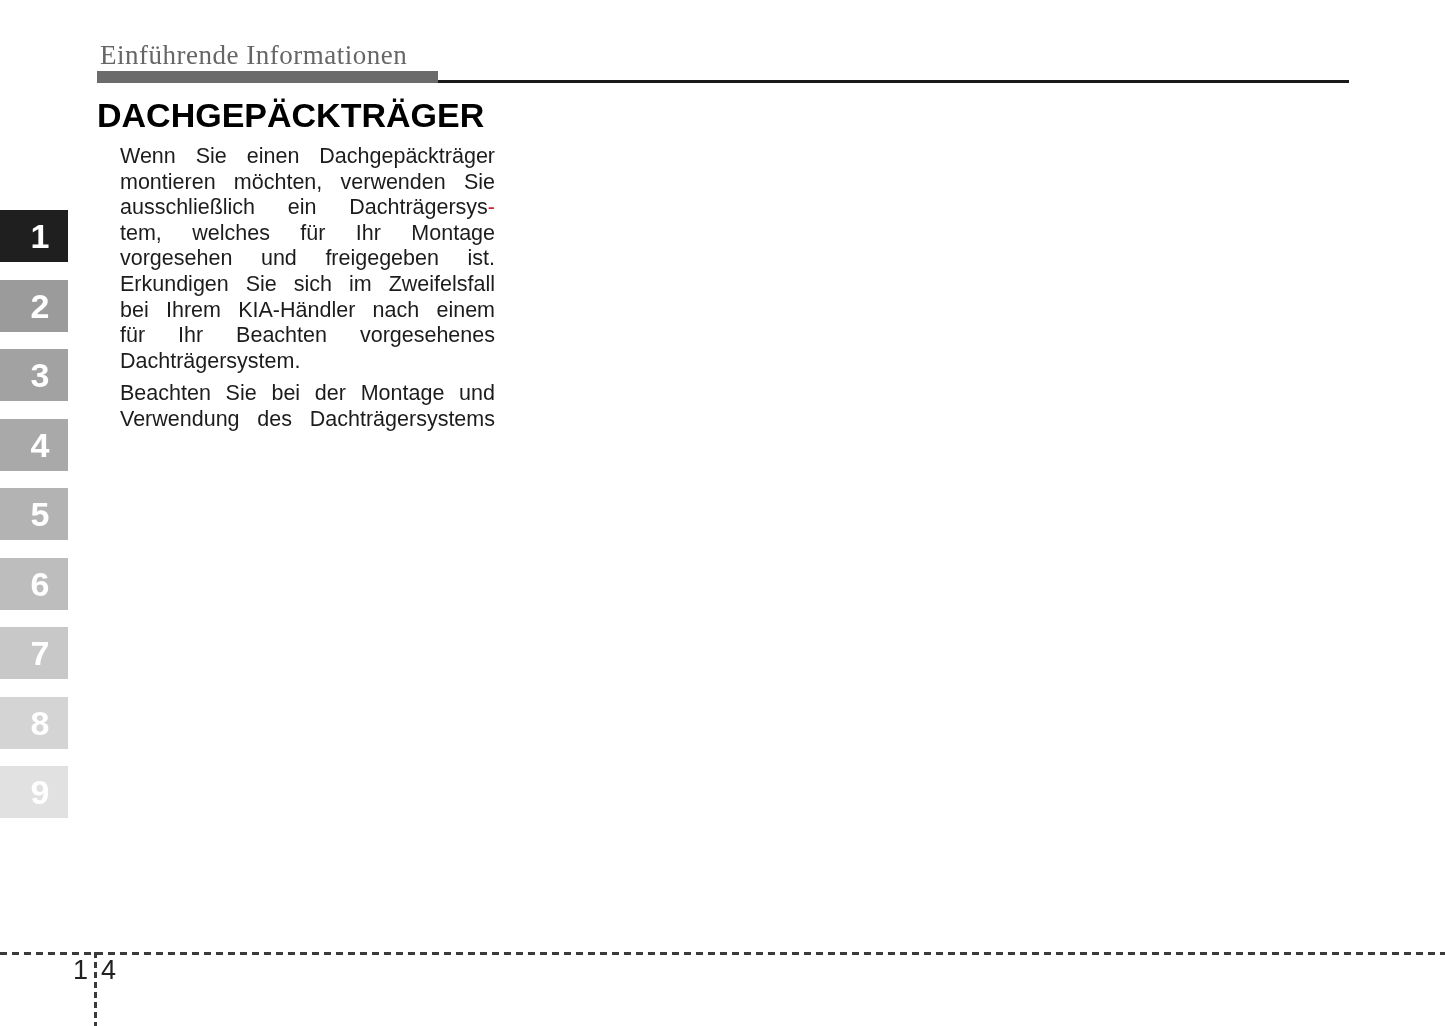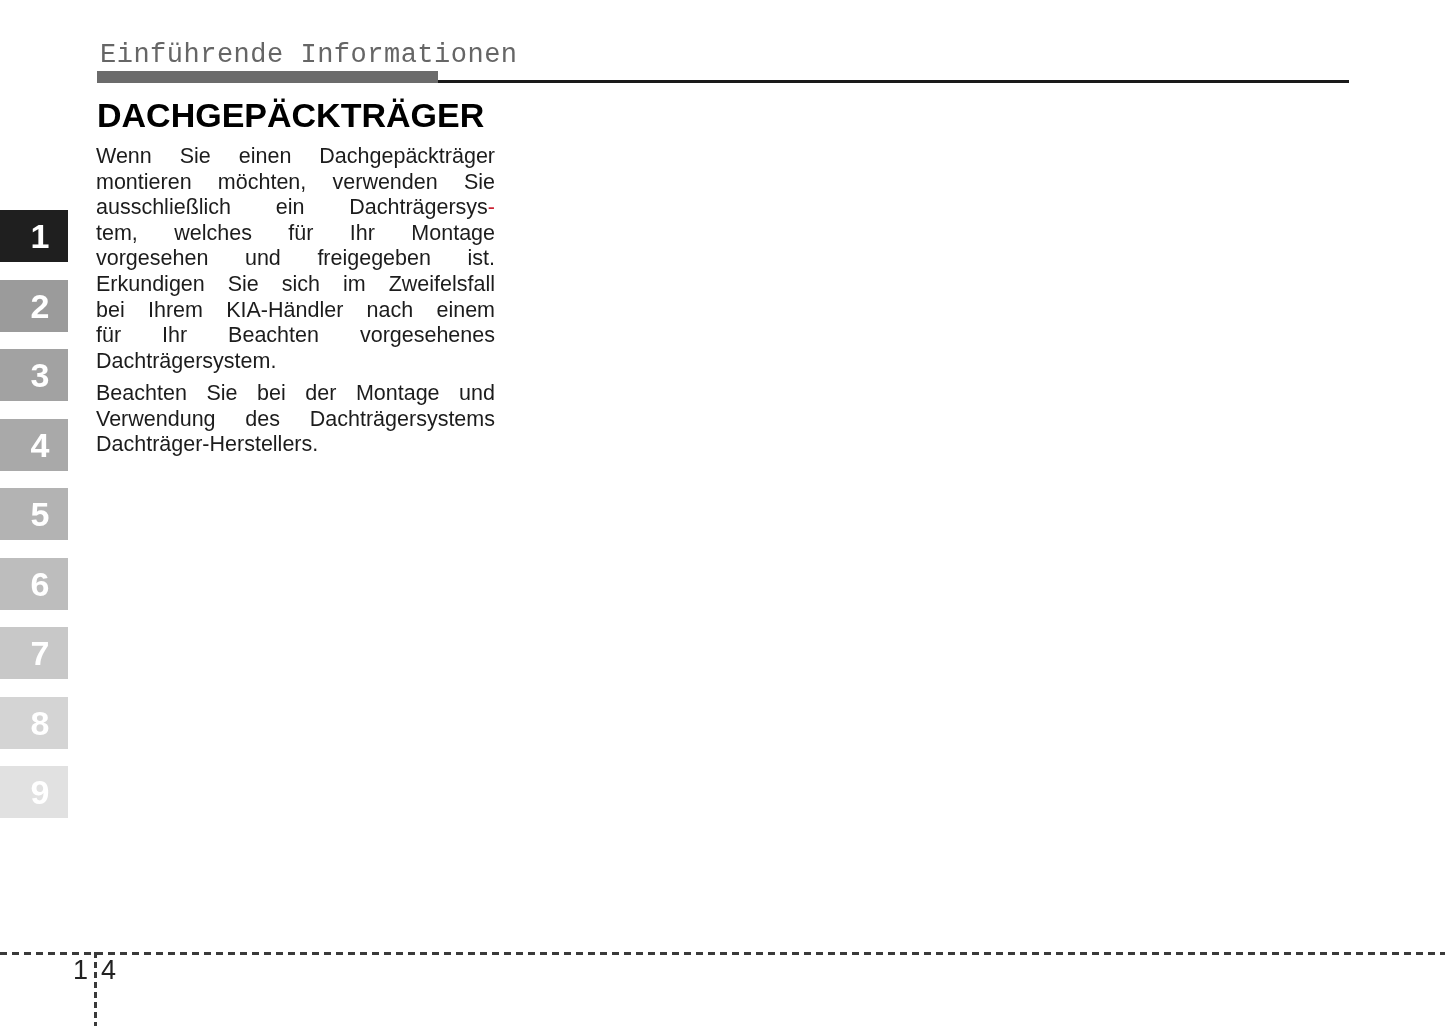--- a/index.html
+++ b/index.html
@@ -11,21 +11,21 @@
     background: #ffffff;
     overflow: hidden;
     font-family: "Liberation Sans", sans-serif;
   }
 
   
   .section-header {
     position: absolute;
     left: 100px;
     top: 40px;
-    font-family: Liberation Mono, monospace;
+    font-family: Liberation Serif, serif;
     font-size: 27px;
     letter-spacing: 0.5px;
     color: #666666;
     white-space: nowrap;
   }
   .header-rule {
     position: absolute;
     left: 97px;
     top: 80px;
     width: 1252px;
@@ -79,20 +79,21 @@
     font-size: 21.5px;
     line-height: 25.6px;
     color: #1c1c1c;
   }
   .paragraph-1 { top: 144px; }
   .paragraph-2 { top: 381px; }
   .tline {
     text-align: justify;
     text-align-last: justify;
     white-space: nowrap;
+    margin-left: 24px;
   }
   .tline.last {
     text-align: center;
     text-align-last: left;
   }
   .soft-hyphen { font-weight: normal; }
 
   
   .footer-dash-h {
     position: absolute;
@@ -158,21 +159,20 @@
     <div class="tline">vorgesehen und freigegeben ist.</div>
     <div class="tline">Erkundigen Sie sich im Zweifelsfall</div>
     <div class="tline">bei Ihrem KIA-Händler nach einem</div>
     <div class="tline">für Ihr Beachten vorgesehenes</div>
     <div class="tline last">Dachträgersystem.</div>
   </div>
 
   <div class="paragraph paragraph-2">
     <div class="tline">Beachten Sie bei der Montage und</div>
     <div class="tline">Verwendung des Dachträgersystems</div>
-    <div class="tline last">Dachträger-Herstellers.</div>
   </div>
 
   <div class="footer-dash-h"></div>
   <div class="footer-dash-v"></div>
   <div class="footer-chapter-num">1</div>
   <div class="footer-page-num">4</div>
 
 </div>
 
 </body></html>

